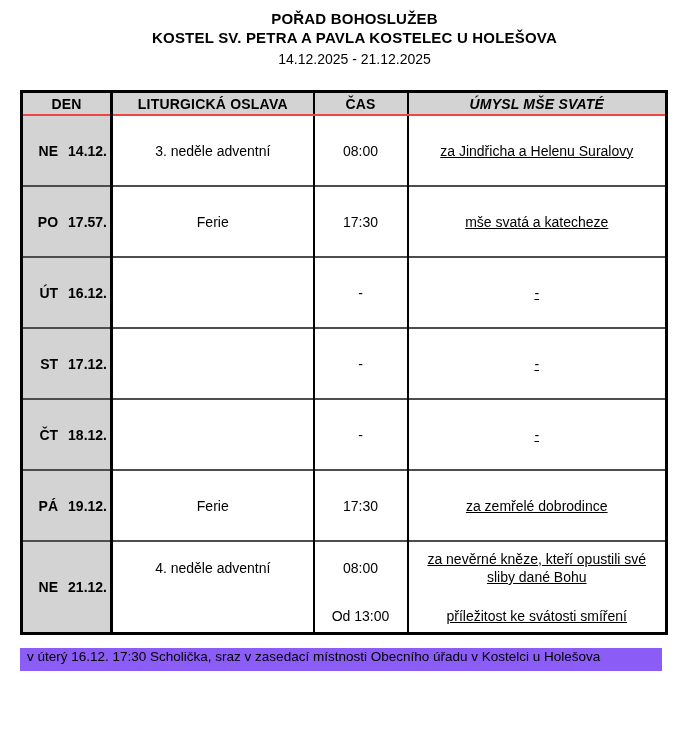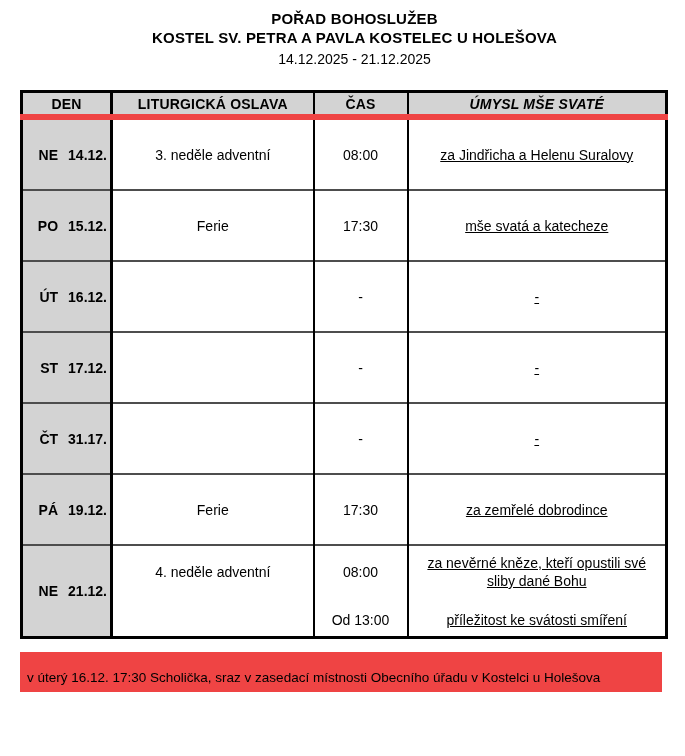--- a/index.html
+++ b/index.html
@@ -47,21 +47,21 @@
   .schedule col.c-time { width: 94px;  }
   .schedule col.c-int  { width: 259px; }
 
   .schedule th {
     background: #d3d3d3;
     font-size: 14px;
     font-weight: bold;
     height: 19px;
     padding: 1px 2px;
     text-align: center;
-    border-bottom: 6px solid #ef4444;
+    border-bottom: 2px solid #ef4444;
     border-right: 2px solid #000000;
     letter-spacing: 0.2px;
   }
   .schedule th.h-day { border-right: 3px solid #000000; }
   .schedule th:last-child { border-right: none; font-style: italic; }
 
   .schedule td {
     font-size: 14px;
     text-align: center;
     vertical-align: middle;
@@ -103,22 +103,22 @@
     display: flex;
     align-items: flex-end;
     justify-content: center;
     padding-bottom: 7px;
   }
   
   .footer-note {
     box-sizing: border-box;
     width: 642px;
     margin: 13px 0 0 20px;
-    background: #ef4444;
-    padding: 17px 7px 6px 7px;
+    background: #8b5cf6;
+    padding: 0 7px 6px 7px;
     font-size: 13.5px;
     line-height: 17px;
     text-align: left;
   }
 </style>
 </head>
 <body>
 
 <div class="page">
 
@@ -147,21 +147,21 @@
       <tr class="r-first">
         <td class="day">
           <span class="day-abbr">NE</span><span>14.12.</span>
         </td>
         <td>3. neděle adventní</td>
         <td>08:00</td>
         <td>za Jindřicha a Helenu Suralovy</td>
       </tr>
       <tr>
         <td class="day">
-          <span class="day-abbr">PO</span><span>15.12.</span>
+          <span class="day-abbr">PO</span><span>17.57.</span>
         </td>
         <td>Ferie</td>
         <td>17:30</td>
         <td>mše svatá a katecheze</td>
       </tr>
       <tr>
         <td class="day">
           <span class="day-abbr">ÚT</span><span>16.12.</span>
         </td>
         <td></td>
@@ -171,21 +171,21 @@
       <tr>
         <td class="day">
           <span class="day-abbr">ST</span><span>17.12.</span>
         </td>
         <td></td>
         <td>-</td>
         <td>-</td>
       </tr>
       <tr>
         <td class="day">
-          <span class="day-abbr">ČT</span><span>31.17.</span>
+          <span class="day-abbr">ČT</span><span>18.12.</span>
         </td>
         <td></td>
         <td>-</td>
         <td>-</td>
       </tr>
       <tr>
         <td class="day">
           <span class="day-abbr">PÁ</span><span>19.12.</span>
         </td>
         <td>Ferie</td>

